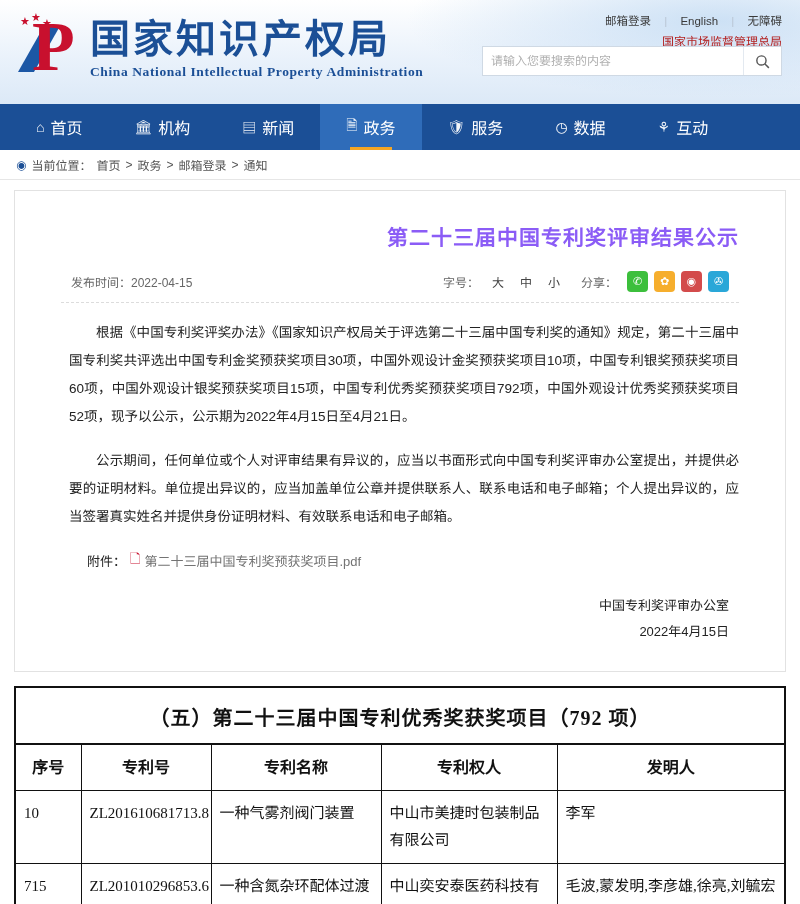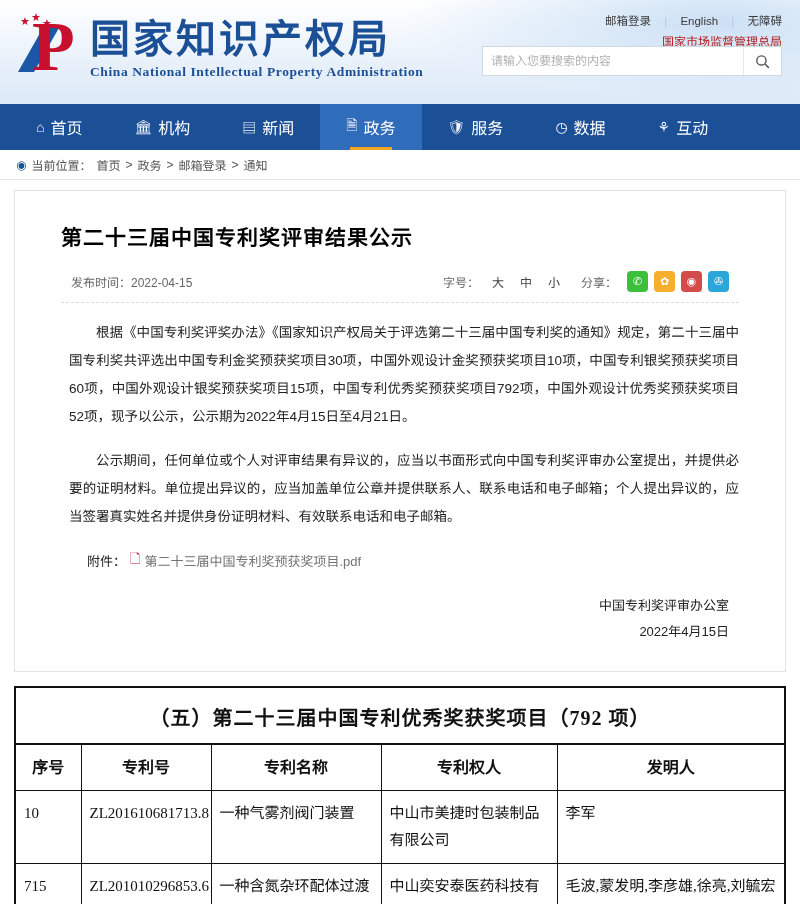--- a/index.html
+++ b/index.html
@@ -99,21 +99,21 @@
   }
   .crumb .pin { color:#1b4f96; font-size:12px; }
   .crumb a { color:#555; text-decoration:none; }
 
   
   .card {
     margin: 10px 14px 0 14px;
     border:1px solid #e2e2e2; background:#fff; padding: 24px 46px 26px 46px;
   }
   .art-title {
-    text-align:left; font-size:21px; font-weight:700; color:#000000;
+    text-align:right; font-size:21px; font-weight:700; color:#8b5cf6;
     font-family:"Liberation Serif","DejaVu Serif",serif; letter-spacing:1px;
     margin: 6px 0 20px 0;
   }
   .meta-row {
     display:flex; align-items:center; font-size:12px; color:#666;
     padding: 0 10px 10px 10px; border-bottom:1px dashed #dcdcdc;gap:40px;
   }
   .meta-date { flex:0 0 auto; }
   .meta-mid { margin-left:auto; display:flex; align-items:center; gap:10px; }
   .fs-label { color:#666; }

